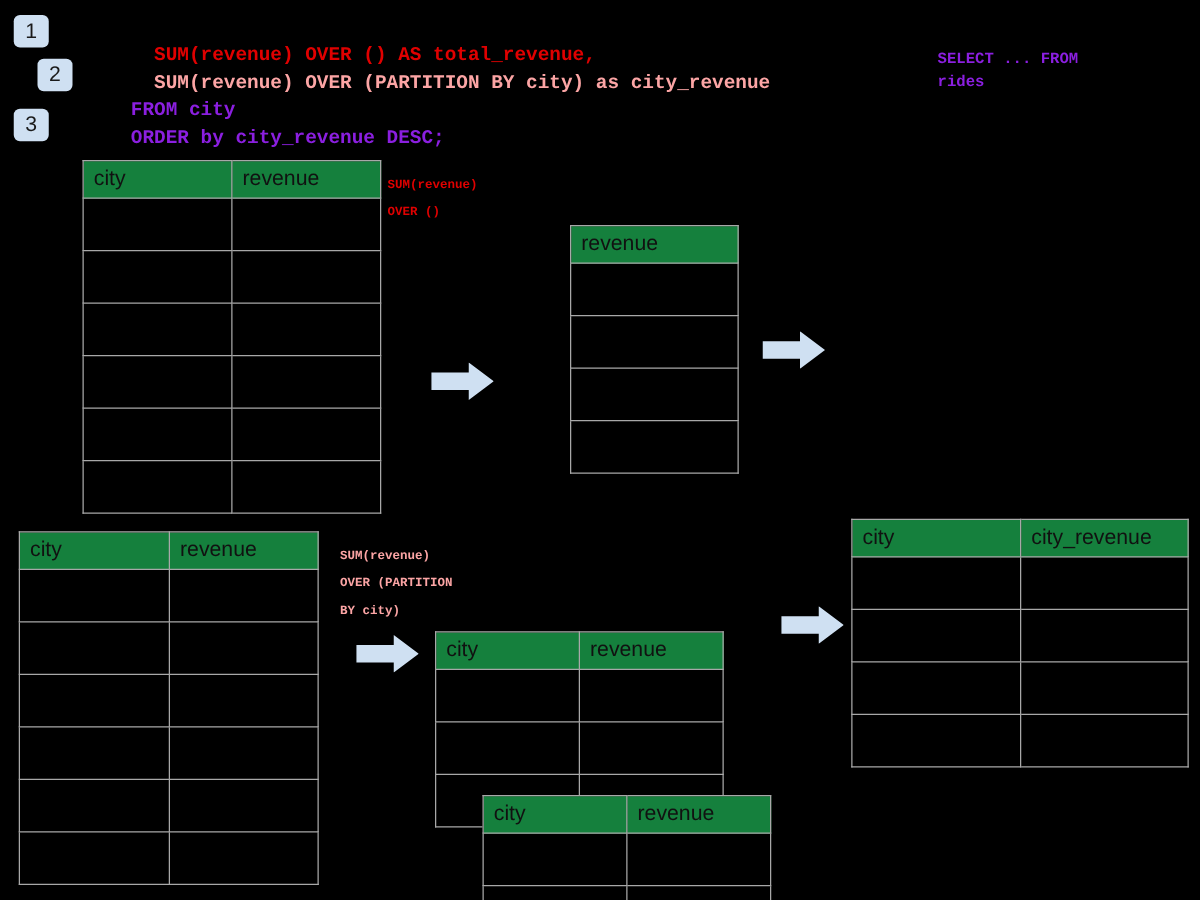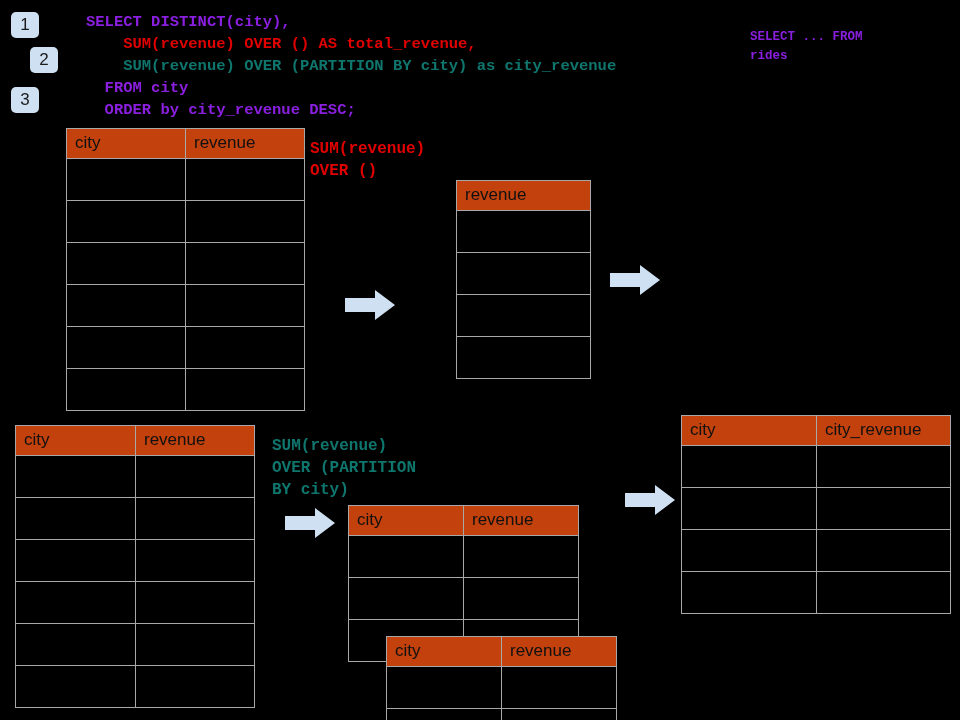--- a/index.html
+++ b/index.html
@@ -35,57 +35,57 @@
     position: absolute;
     font-family: "Liberation Mono", monospace;
     font-size: 15.5px;
     line-height: 22px;
     white-space: pre;
     letter-spacing: 0px;
     font-weight: bold;
   }
   .c-purple { color: #8b1fe0; }
   .c-red    { color: #e00000; }
-  .c-green  { color: #0f766e; }
+  .c-green  { color: #fca5a5; }
 
   .code-small {
     position: absolute;
     font-family: "Liberation Mono", monospace;
     font-size: 12.5px;
     line-height: 19px;
     white-space: pre;
     font-weight: bold;
     color: #8b1fe0;
   }
 
   .note {
     position: absolute;
     font-family: "Liberation Mono", monospace;
-    font-size: 16px;
+    font-size: 10px;
     line-height: 22px;
     white-space: pre;
     font-weight: bold;
   }
 
   
   .tbl {
     position: absolute;
     border-collapse: collapse;
     table-layout: fixed;
     background: #000000;
   }
   .tbl th, .tbl td {
     border: 1px solid #a8a8a8;
     padding: 0;
     margin: 0;
     text-align: left;
     vertical-align: middle;
   }
   .tbl th {
-    background: #c2410c;
+    background: #15803d;
     color: #111111;
     font-family: "Liberation Sans", sans-serif;
     font-weight: normal;
     font-size: 17px;
     padding: 4px 0 5px 8px;
     height: 28px;
     box-sizing: border-box;
   }
   .tbl td {
     background: #000000;
@@ -100,27 +100,26 @@
 </style>
 </head>
 <body>
 
 <div id="stage">
 
   <div class="badge" style="left:11px; top:12px;">1</div>
   <div class="badge" style="left:30px; top:47px;">2</div>
   <div class="badge" style="left:11px; top:87px;">3</div>
 
-  <div class="code c-purple" style="left:86px; top:11px;">SELECT DISTINCT(city),</div>
   <div class="code c-red" style="left:86px; top:33px;text-align:right;">    SUM(revenue) OVER () AS total_revenue,</div>
   <div class="code c-green" style="left:86px; top:55px;">    SUM(revenue) OVER (PARTITION BY city) as city_revenue</div>
   <div class="code c-purple" style="left:86px; top:77px;">  FROM city</div>
   <div class="code c-purple" style="left:86px; top:99px;font-family:Liberation Mono, monospace;">  ORDER by city_revenue DESC;</div>
 
-  <div class="code-small" style="left:750px; top:28px;">SELECT ... FROM
+  <div class="code-small" style="left:750px; top:38px;">SELECT ... FROM
 rides</div>
 
   <div class="note c-red" style="left:310px; top:138px;">SUM(revenue)
 OVER ()</div>
 
   <div class="note c-green" style="left:272px; top:435px;">SUM(revenue)
 OVER (PARTITION
 BY city)</div>
 
   <table class="tbl" style="left:66px; top:128px; width:238px;">

